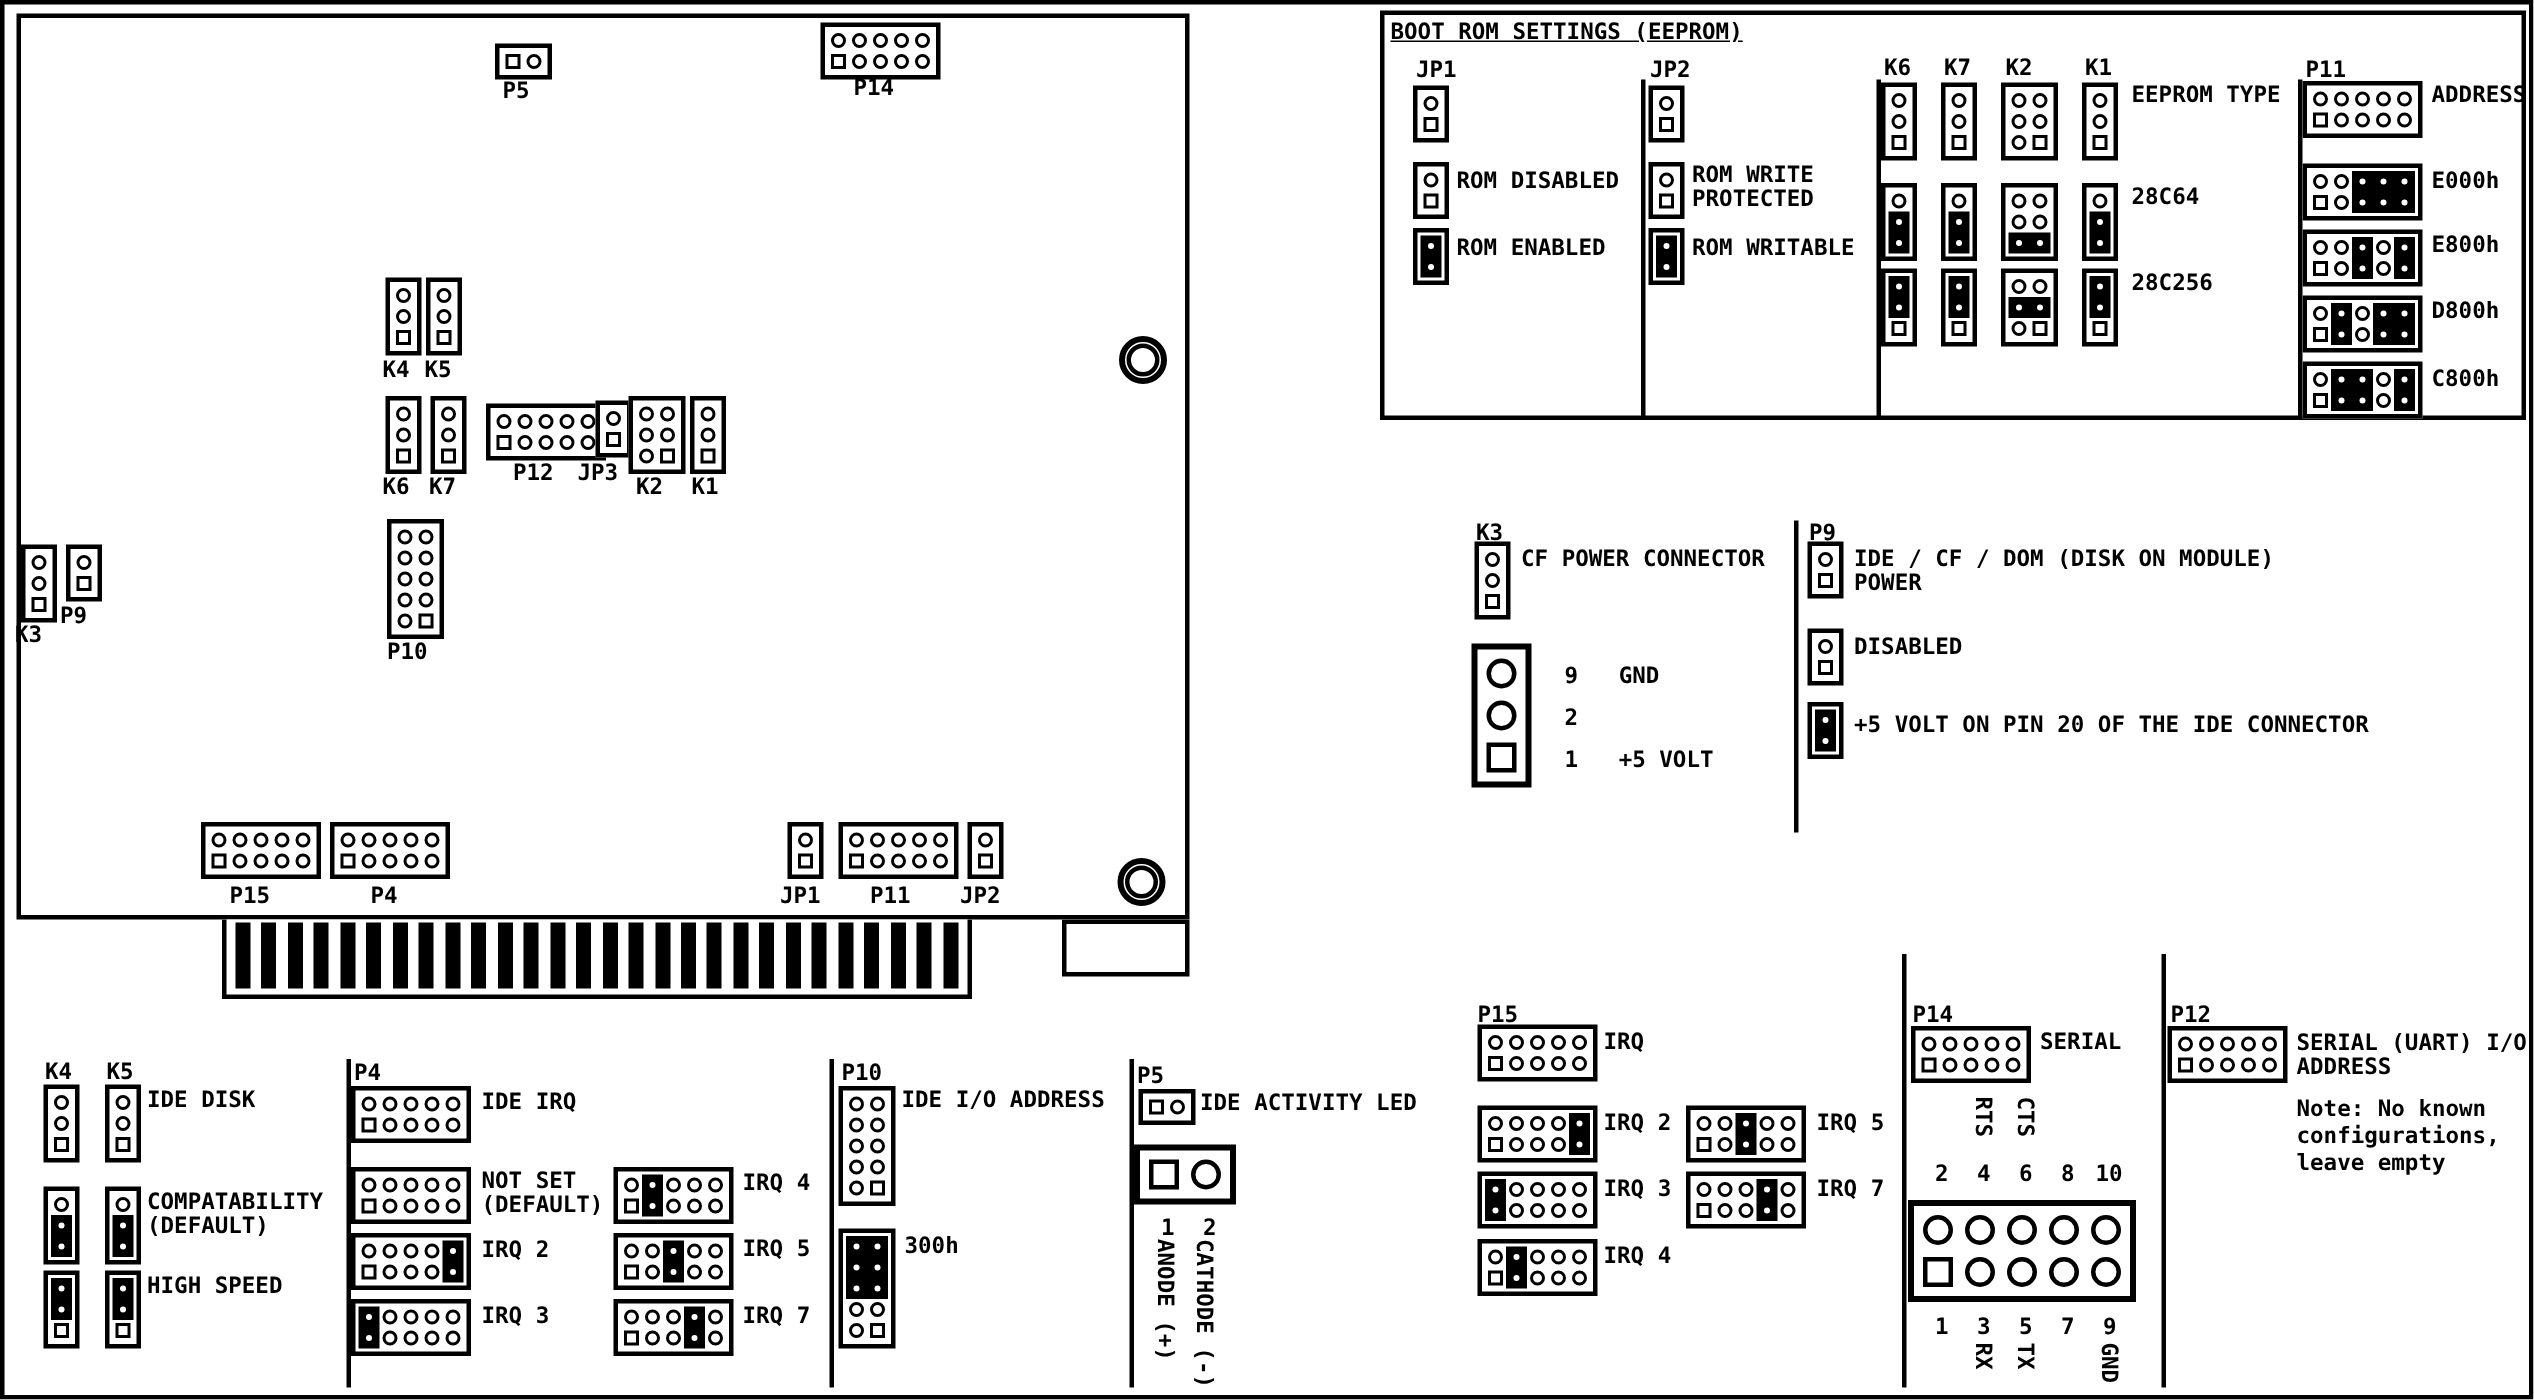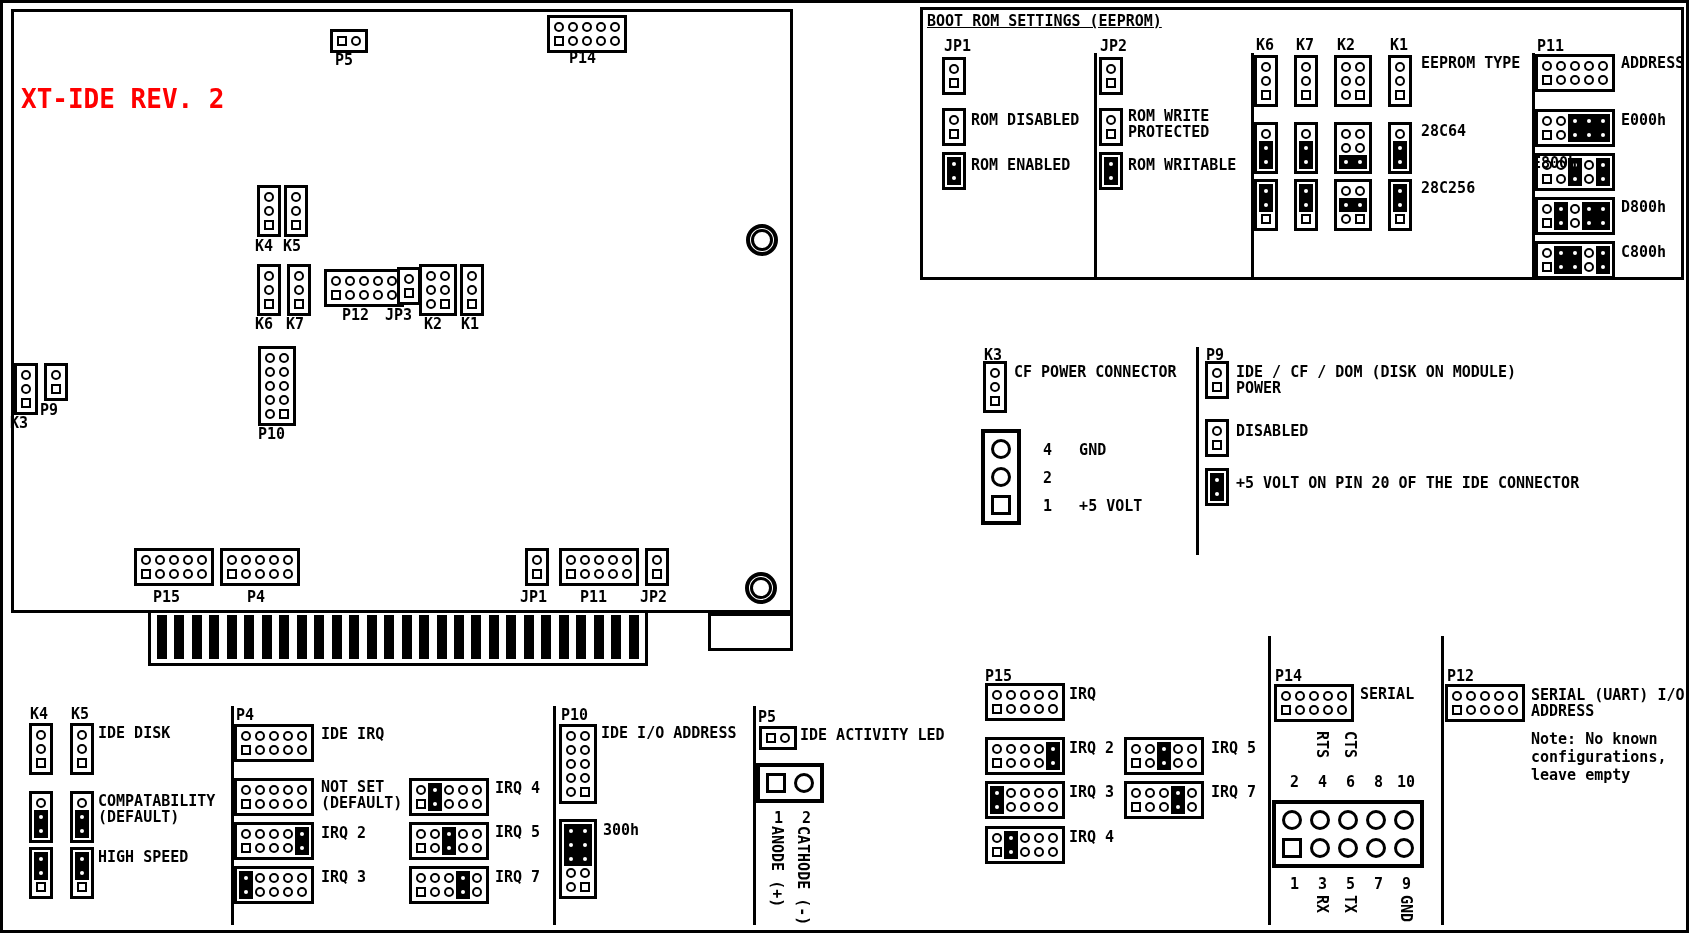--- a/index.html
+++ b/index.html
@@ -62,21 +62,20 @@
       <div class="finger"></div>
       <div class="finger"></div>
       <div class="finger"></div>
       <div class="finger"></div>
       <div class="finger"></div>
       <div class="finger"></div>
       <div class="finger"></div>
       <div class="finger"></div>
     </div>
   <div class="board-title" style="color:#ff0000;">
-    <div>XT-IDE REV. 2</div>
   </div>
   <section class="panel" style="left: 917px; top: 4px; width: 764px; height: 273px;">
     <h2 class="panel-title">BOOT ROM SETTINGS (EEPROM)</h2>
   </section>
   <div id="overlay">
       <div class="hole" style="left: 743px; top: 221px;"></div>
       <div class="hole" style="left: 742px; top: 569px;"></div>
       <div class="hdr" style="left: 327px; top: 26px; width: 32px; height: 18px;">
         <div class="pin sq" style="width: 10px; height: 10px; left: 4px; top: 4px;"></div>
         <div class="pin round" style="width: 10px; height: 10px; left: 18px; top: 4px;"></div>
@@ -412,21 +411,21 @@
       <div class="lbl" style="left: 1253px; top: 35px;">K6</div>
       <div class="lbl" style="left: 1293px; top: 35px;">K7</div>
       <div class="lbl" style="left: 1334px; top: 35px;">K2</div>
       <div class="lbl" style="left: 1387px; top: 35px;">K1</div>
       <div class="lbl" style="left: 1418px; top: 53px;">EEPROM TYPE</div>
       <div class="lbl" style="left: 1418px; top: 121px;">28C64</div>
       <div class="lbl" style="left: 1418px; top: 178px; text-align: center;">28C256</div>
       <div class="lbl" style="left: 1534px; top: 36px;">P11</div>
       <div class="lbl" style="left: 1618px; top: 53px;">ADDRESS</div>
       <div class="lbl" style="left: 1618px; top: 110px;">E000h</div>
-      <div class="lbl" style="left: 1529px; top: 153px; text-align: right;">E800h</div>
+      <div class="lbl" style="left: 1618px; top: 153px; text-align: right;">E800h</div>
       <div class="lbl" style="left: 1618px; top: 197px;">D800h</div>
       <div class="lbl" style="left: 1618px; top: 242px;">C800h</div>
       <div class="vline" style="left: 1193px; top: 344px; height: 208px;"></div>
       <div class="hdr" style="left: 980px; top: 358px; width: 18px; height: 46px;">
         <div class="pin round" style="width: 10px; height: 10px; left: 4px; top: 4px;"></div>
         <div class="pin round" style="width: 10px; height: 10px; left: 4px; top: 18px;"></div>
         <div class="pin sq" style="width: 10px; height: 10px; left: 4px; top: 32px;"></div>
       </div>
       <div class="hdr big" style="left: 978px; top: 426px; width: 32px; height: 88px;">
         <div class="pin round" style="width: 20px; height: 20px; left: 6px; top: 6px;"></div>
@@ -441,21 +440,21 @@
         <div class="pin round" style="width: 10px; height: 10px; left: 4px; top: 4px;"></div>
         <div class="pin sq" style="width: 10px; height: 10px; left: 4px; top: 18px;"></div>
       </div>
       <div class="hdr" style="left: 1202px; top: 465px; width: 18px; height: 32px;">
         <div class="blk" style="left: 2px; top: 2px; width: 14px; height: 28px;"></div>
         <div class="dot" style="width: 4px; height: 4px; left: 7px; top: 7px;"></div>
         <div class="dot" style="width: 4px; height: 4px; left: 7px; top: 21px;"></div>
       </div>
       <div class="lbl" style="left: 981px; top: 345px;">K3</div>
       <div class="lbl" style="left: 1011px; top: 362px;">CF POWER CONNECTOR</div>
-      <div class="lbl" style="left: 1040px; top: 440px;">4   GND</div>
+      <div class="lbl" style="left: 1040px; top: 440px;">9   GND</div>
       <div class="lbl" style="left: 1040px; top: 468px;">2</div>
       <div class="lbl" style="left: 1040px; top: 496px;">1   +5 VOLT</div>
       <div class="lbl" style="left: 1203px; top: 345px;">P9</div>
       <div class="lbl" style="left: 1233px; top: 362px;">IDE / CF / DOM (DISK ON MODULE)</div>
       <div class="lbl" style="left: 1233px; top: 378px;">POWER</div>
       <div class="lbl" style="left: 1233px; top: 421px;">DISABLED</div>
       <div class="lbl" style="left: 1233px; top: 473px;">+5 VOLT ON PIN 20 OF THE IDE CONNECTOR</div>
       <div class="vline" style="left: 228px; top: 703px; height: 219px;"></div>
       <div class="vline" style="left: 550px; top: 703px; height: 219px;"></div>
       <div class="vline" style="left: 750px; top: 703px; height: 219px;"></div>

